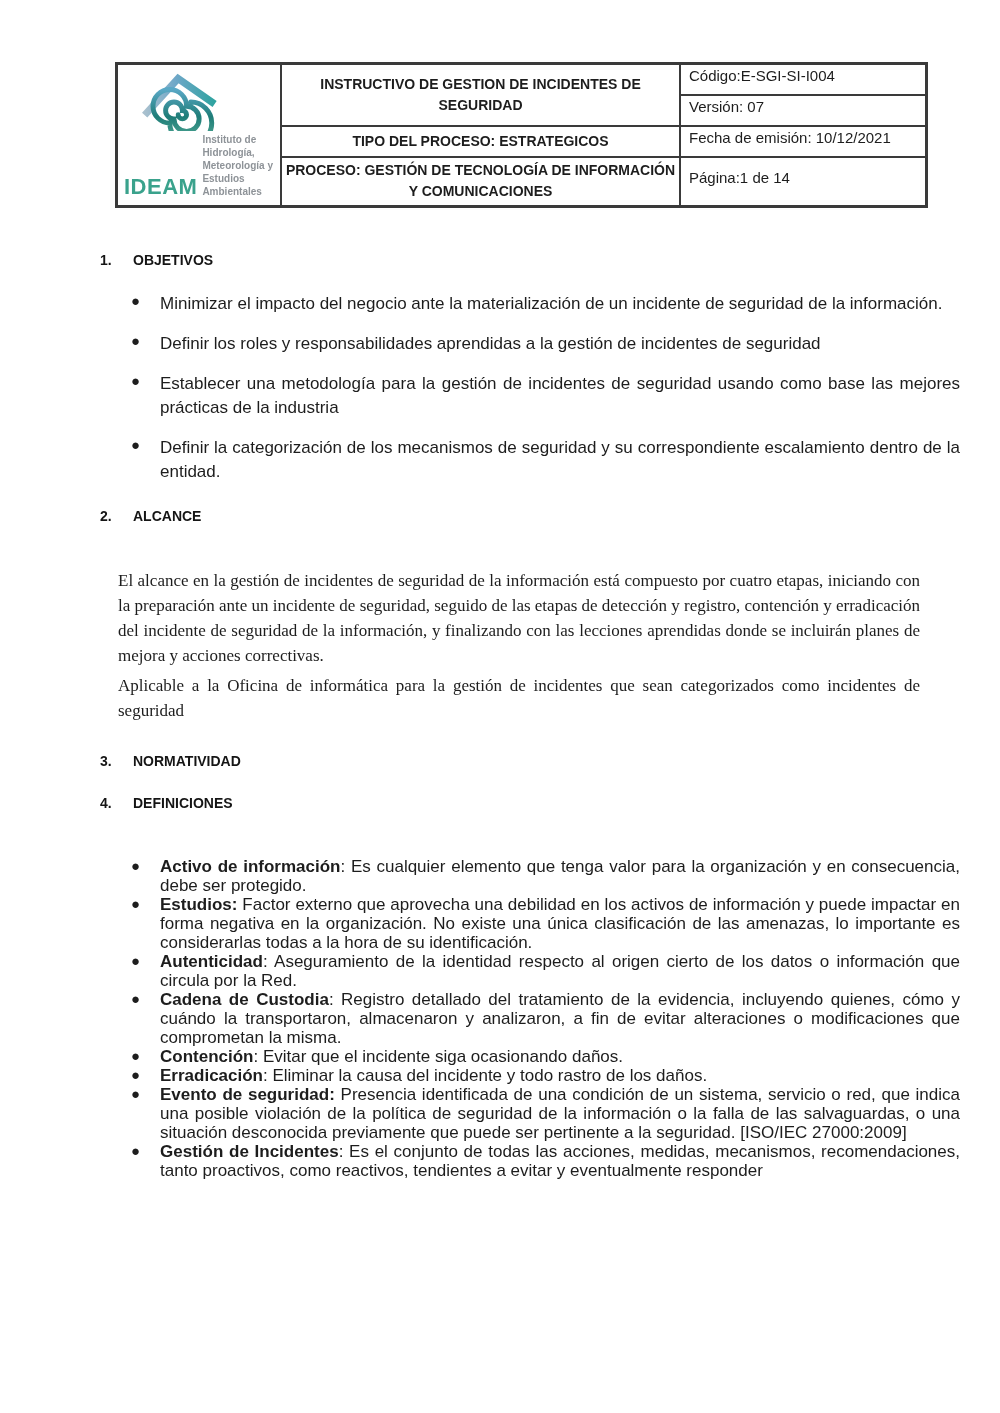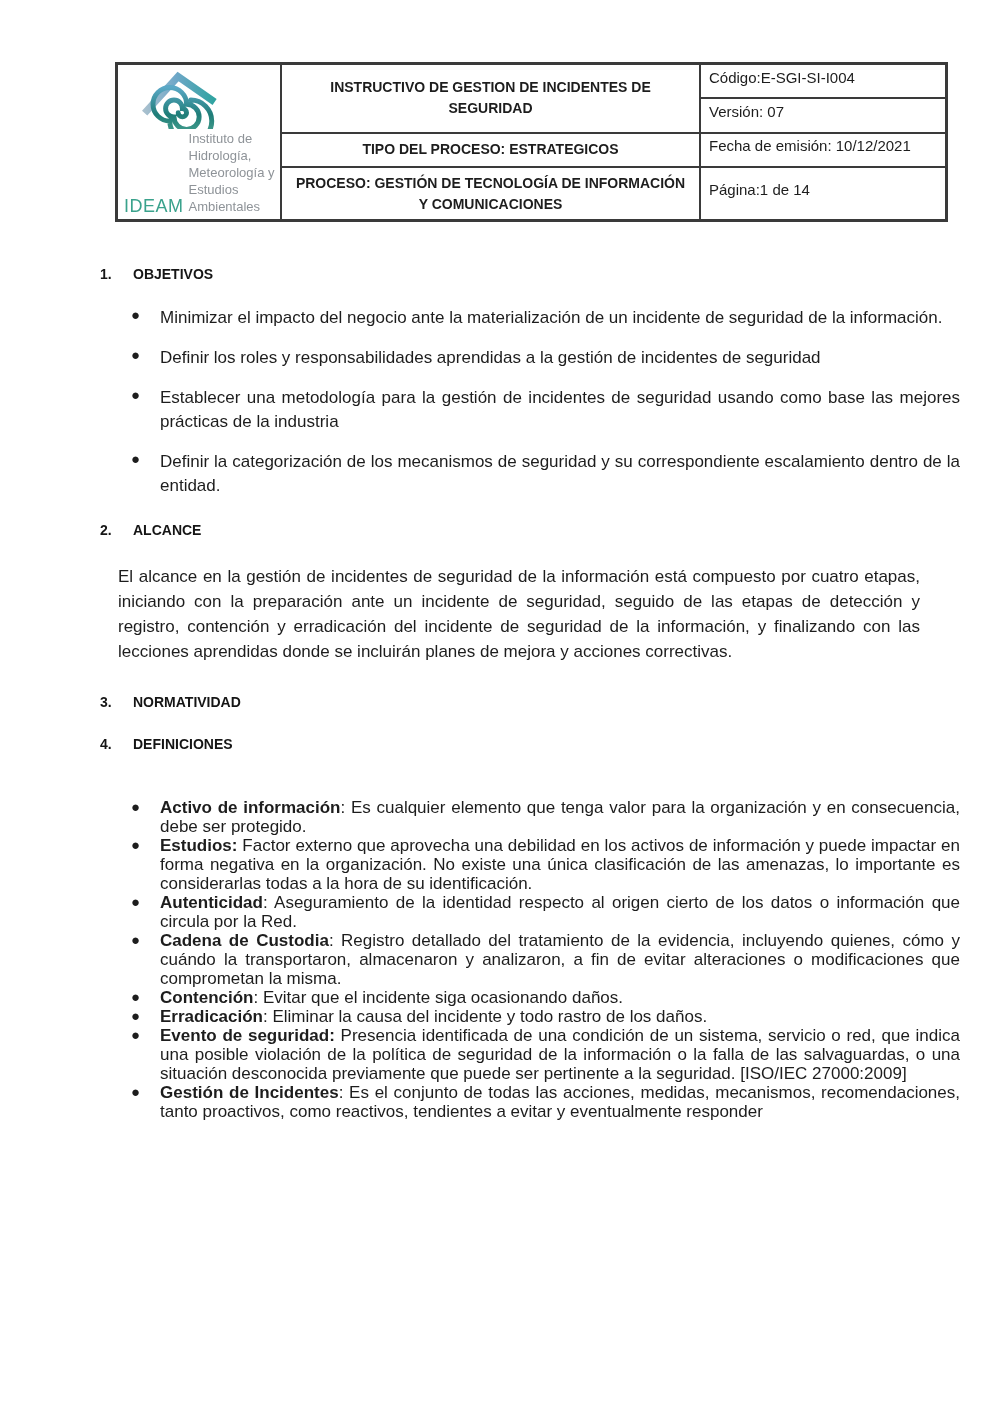--- a/index.html
+++ b/index.html
@@ -10,46 +10,46 @@
   .page{position:relative;width:1000px;height:1413px;overflow:hidden;background:#ffffff;}
 
   
   table.hdr{
     border-collapse:collapse;table-layout:fixed;
     margin:62px 0 0 115px;width:797px;
     border:3px solid #3a3a3a;
   }
   table.hdr td{border:2px solid #3a3a3a;vertical-align:middle;overflow:hidden;}
   td.logo-cell{width:154px;padding:2px 2px 4px 6px;vertical-align:middle;}
-  td.mid{width:397px;text-align:center;font-weight:bold;font-size:14px;line-height:1.5;padding:2px 10px;}
+  td.mid{width:397px;text-align:center;font-weight:bold;font-size:14px;line-height:1.5;padding:2px 0;}
   td.rt{width:232px;font-size:15px;padding:2px 4px 10px 8px;}
   tr.r1{height:26px;} tr.r2{height:31px;} tr.r3{height:18px;} tr.r4{height:49px;}
 
   .logo-wrap{display:flex;flex-direction:column;align-items:flex-start;}
   .logo-art{width:112px;height:62px;margin-left:6px;display:block;}
   .logo-bottom{display:flex;align-items:flex-end;gap:5px;margin-top:2px;}
-  .ideam{font-size:18px;font-weight:normal;color:#3aa28c;letter-spacing:.5px;line-height:1;}
-  .org{font-size:13px;font-weight:normal;color:#8e9398;line-height:1.3;}
+  .ideam{font-size:22px;font-weight:bold;color:#3aa28c;letter-spacing:.5px;line-height:1;}
+  .org{font-size:10px;font-weight:bold;color:#8e9398;line-height:1.3;}
   .org span{display:block;}
 
   
   .content{margin:0 40px 0 100px;font-size:17px;}
   .h2{display:flex;font-size:14px;font-weight:bold;color:#151515;}
   .h2 .num{width:33px;flex:none;}
   .h2-obj{margin-top:44px;}
   .h2-alc{margin-top:24px;}
   .h2-nor{margin-top:30px;}
   .h2-def{margin-top:26px;}
 
   ul.bullets{list-style:none;margin:24px 0 0 0;padding:0;}
   ul.bullets li{display:flex;padding-left:31px;margin-bottom:16px;}
   ul.bullets .dot{flex:none;width:29px;font-size:15px;}
   ul.bullets p{margin:0;flex:1;text-align:justify;line-height:24px;}
 
-  .para{margin-top:26px;padding-left:18px;padding-right:40px;}
+  .para{margin-top:44px;padding-left:18px;padding-right:40px;font-family:Liberation Serif, serif;}
   .para p{margin:0 0 5px 0;text-align:justify;line-height:25px;}
 
   .normo{margin-top:28px;padding-left:18px;font-size:15.5px;}
 
   ul.defs{list-style:none;margin:46px 0 0 0;padding:0;}
   ul.defs li{display:flex;padding-left:31px;margin-bottom:0;}
   ul.defs .dot{flex:none;width:29px;font-size:15px;}
   ul.defs p{margin:0;flex:1;text-align:justify;line-height:19px;}
   ul.defs b{font-weight:bold;}
 </style>
@@ -132,20 +132,21 @@
         <p>Definir la categorización de los mecanismos de seguridad y su correspondiente escalamiento dentro de la entidad.</p>
       </li>
     </ul>
 
     <div class="h2 h2-alc">
       <span class="num">2.</span>
       <span>ALCANCE</span>
     </div>
     <div class="para">
       <p>El alcance en la gestión de incidentes de seguridad de la información está compuesto por cuatro etapas, iniciando con la preparación ante un incidente de seguridad, seguido de las etapas de detección y registro, contención y erradicación del incidente de seguridad de la información, y finalizando con las lecciones aprendidas donde se incluirán planes de mejora y acciones correctivas.</p>
+      <p>Aplicable a la Oficina de informática para la gestión de incidentes que sean categorizados como incidentes de seguridad</p>
     </div>
 
     <div class="h2 h2-nor">
       <span class="num">3.</span>
       <span>NORMATIVIDAD</span>
     </div>
 
     <div class="h2 h2-def">
       <span class="num">4.</span>
       <span>DEFINICIONES</span>

